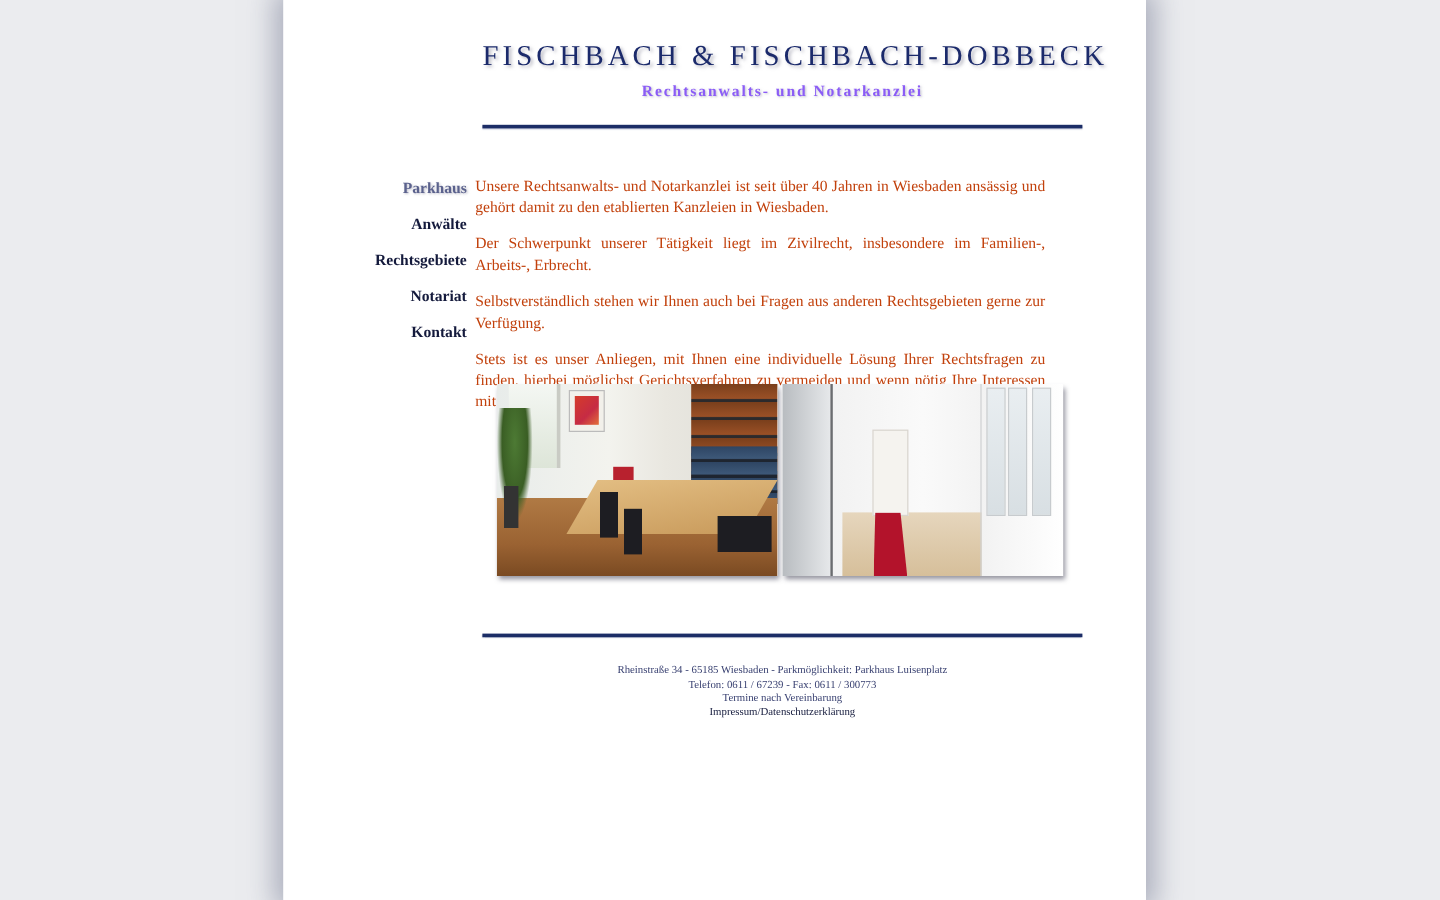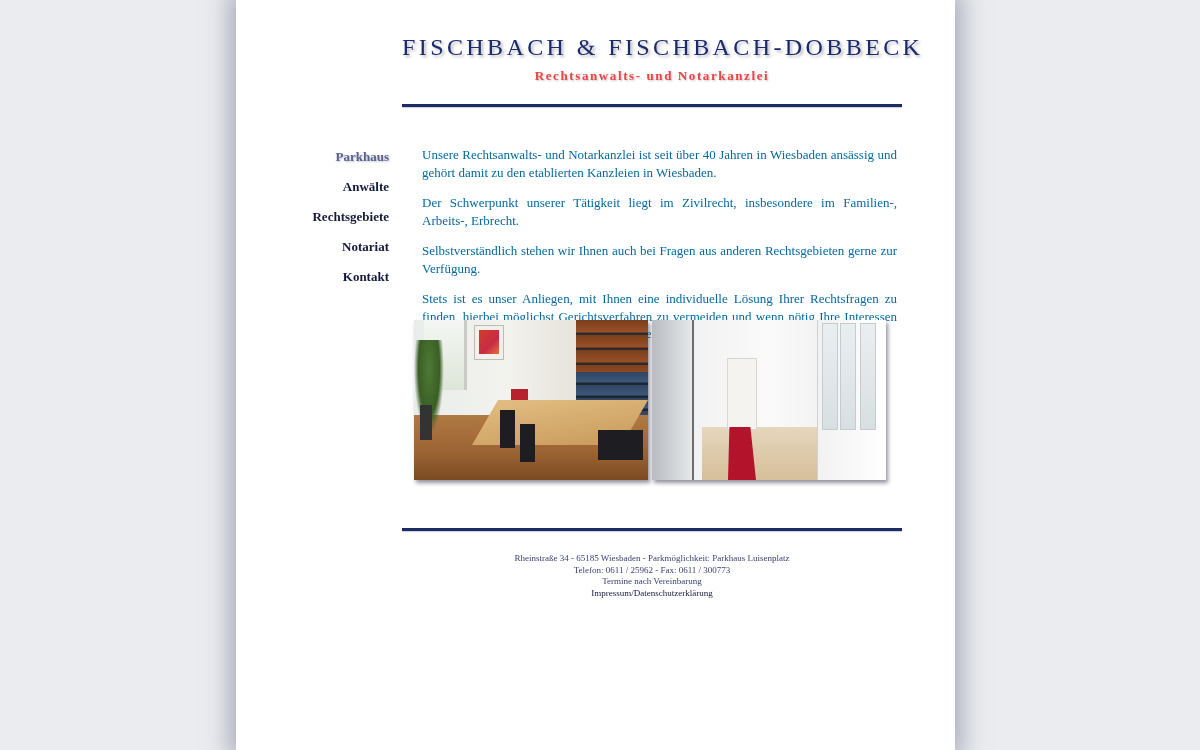--- a/index.html
+++ b/index.html
@@ -42,21 +42,21 @@
       white-space: nowrap;
     }
     .site-subtitle {
       position: absolute;
       top: 68px;
       left: 0;
       width: 500px;
       font-size: 13px;
       font-weight: bold;
       letter-spacing: 1.6px;
-      color: #ef4444;
+      color: #8b5cf6;
       text-shadow: 1px 1px 2px rgba(140, 140, 160, 0.5);
     }
     .divider {
       position: absolute;
       left: 166px;
       width: 500px;
       height: 3px;
       background: #1c2d66;
       box-shadow: 0 1px 1px rgba(120,130,170,0.4);
     }
@@ -80,24 +80,24 @@
       line-height: 18px;
       white-space: nowrap;
     }
     .nav-item.active {
       color: #5b628d;
       text-shadow: 1px 1px 2px rgba(150,150,170,0.6);
     }
 
     .content {
       position: absolute;
-      left: 186px;
+      left: 160px;
       top: 146px;
       width: 475px;
-      color: #0369a1;
+      color: #c2410c;
       font-size: 13px;
       line-height: 17.5px;
     }
     .content p {
       margin: 0 0 13px 0;
       text-align: justify;
     }
 
     .photos {
       position: absolute;
@@ -282,18 +282,18 @@
       <div class="hall-pane p1"></div>
       <div class="hall-pane p2"></div>
       <div class="hall-pane p3"></div>
     </div>
   </div>
 
   <div class="divider bottom"></div>
 
   <div class="footer">
     <span class="line">Rheinstraße 34 - 65185 Wiesbaden - Parkmöglichkeit: Parkhaus Luisenplatz</span>
-    <span class="line">Telefon: 0611 / 25962 - Fax: 0611 / 300773</span>
+    <span class="line">Telefon: 0611 / 67239 - Fax: 0611 / 300773</span>
     <span class="line">Termine nach Vereinbarung</span>
     <a class="legal" href="#">Impressum/Datenschutzerklärung</a>
   </div>
 
 </div>
 
 </body></html>

